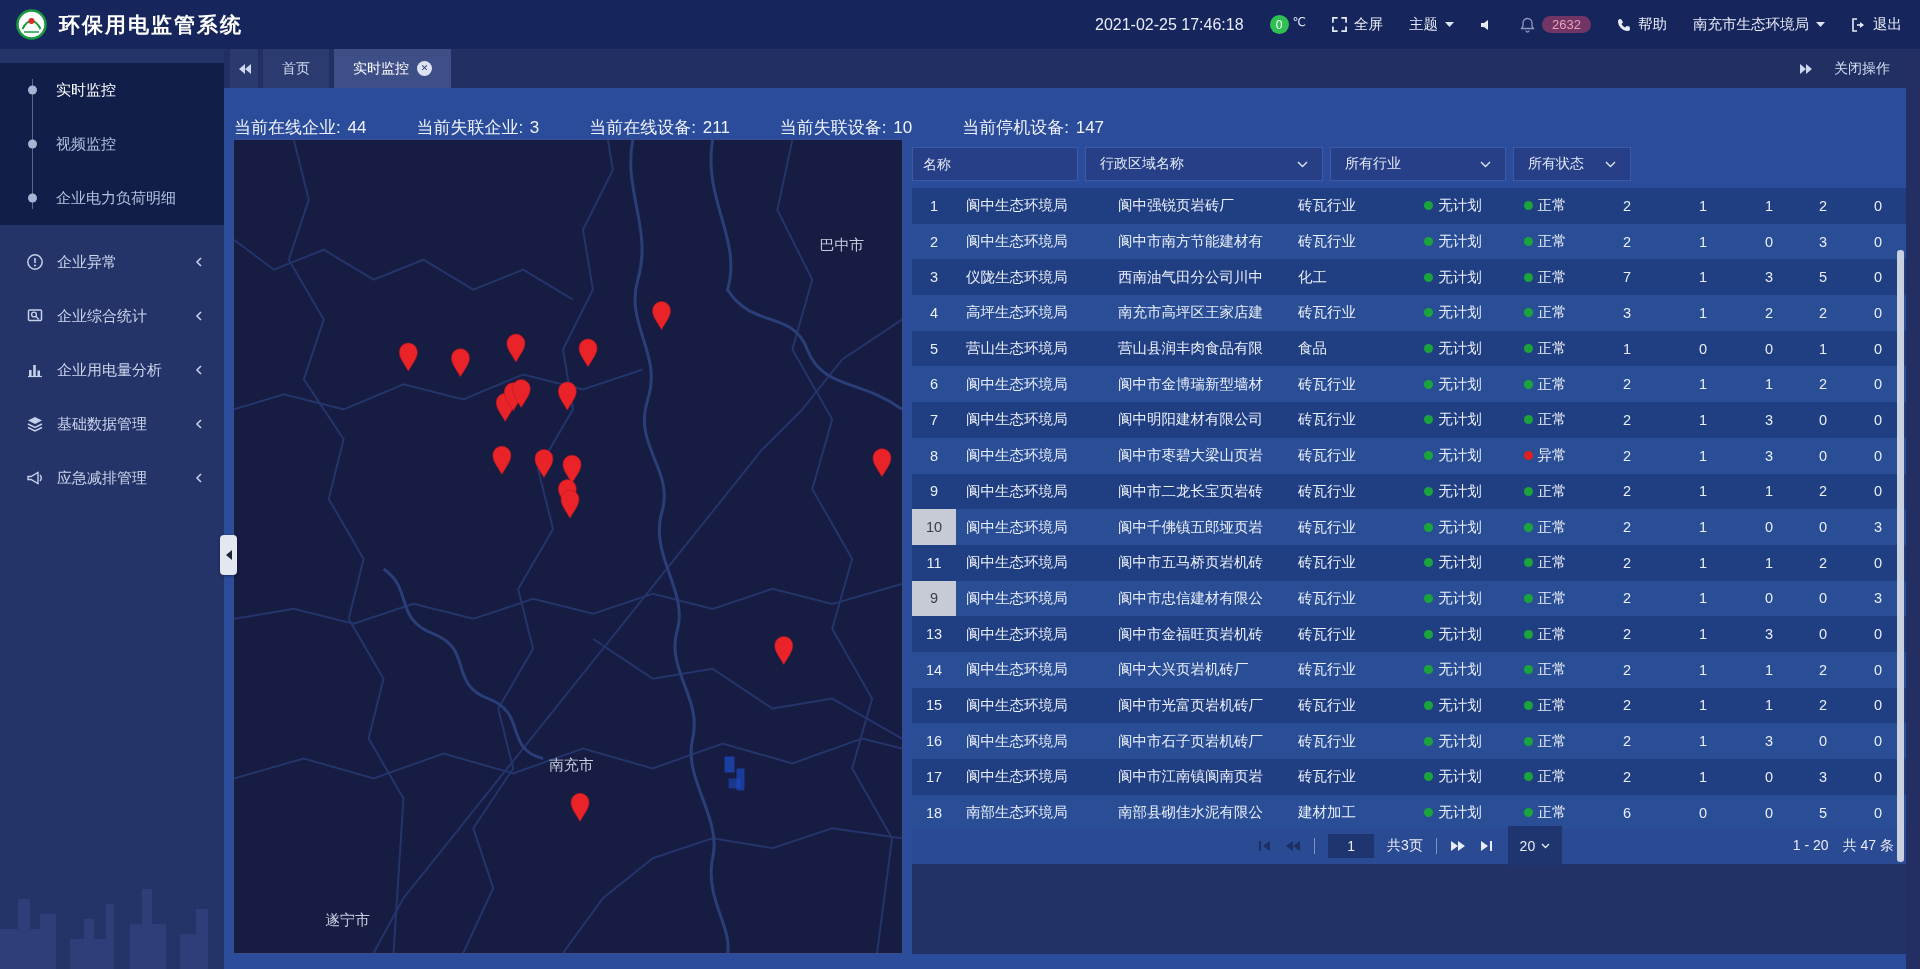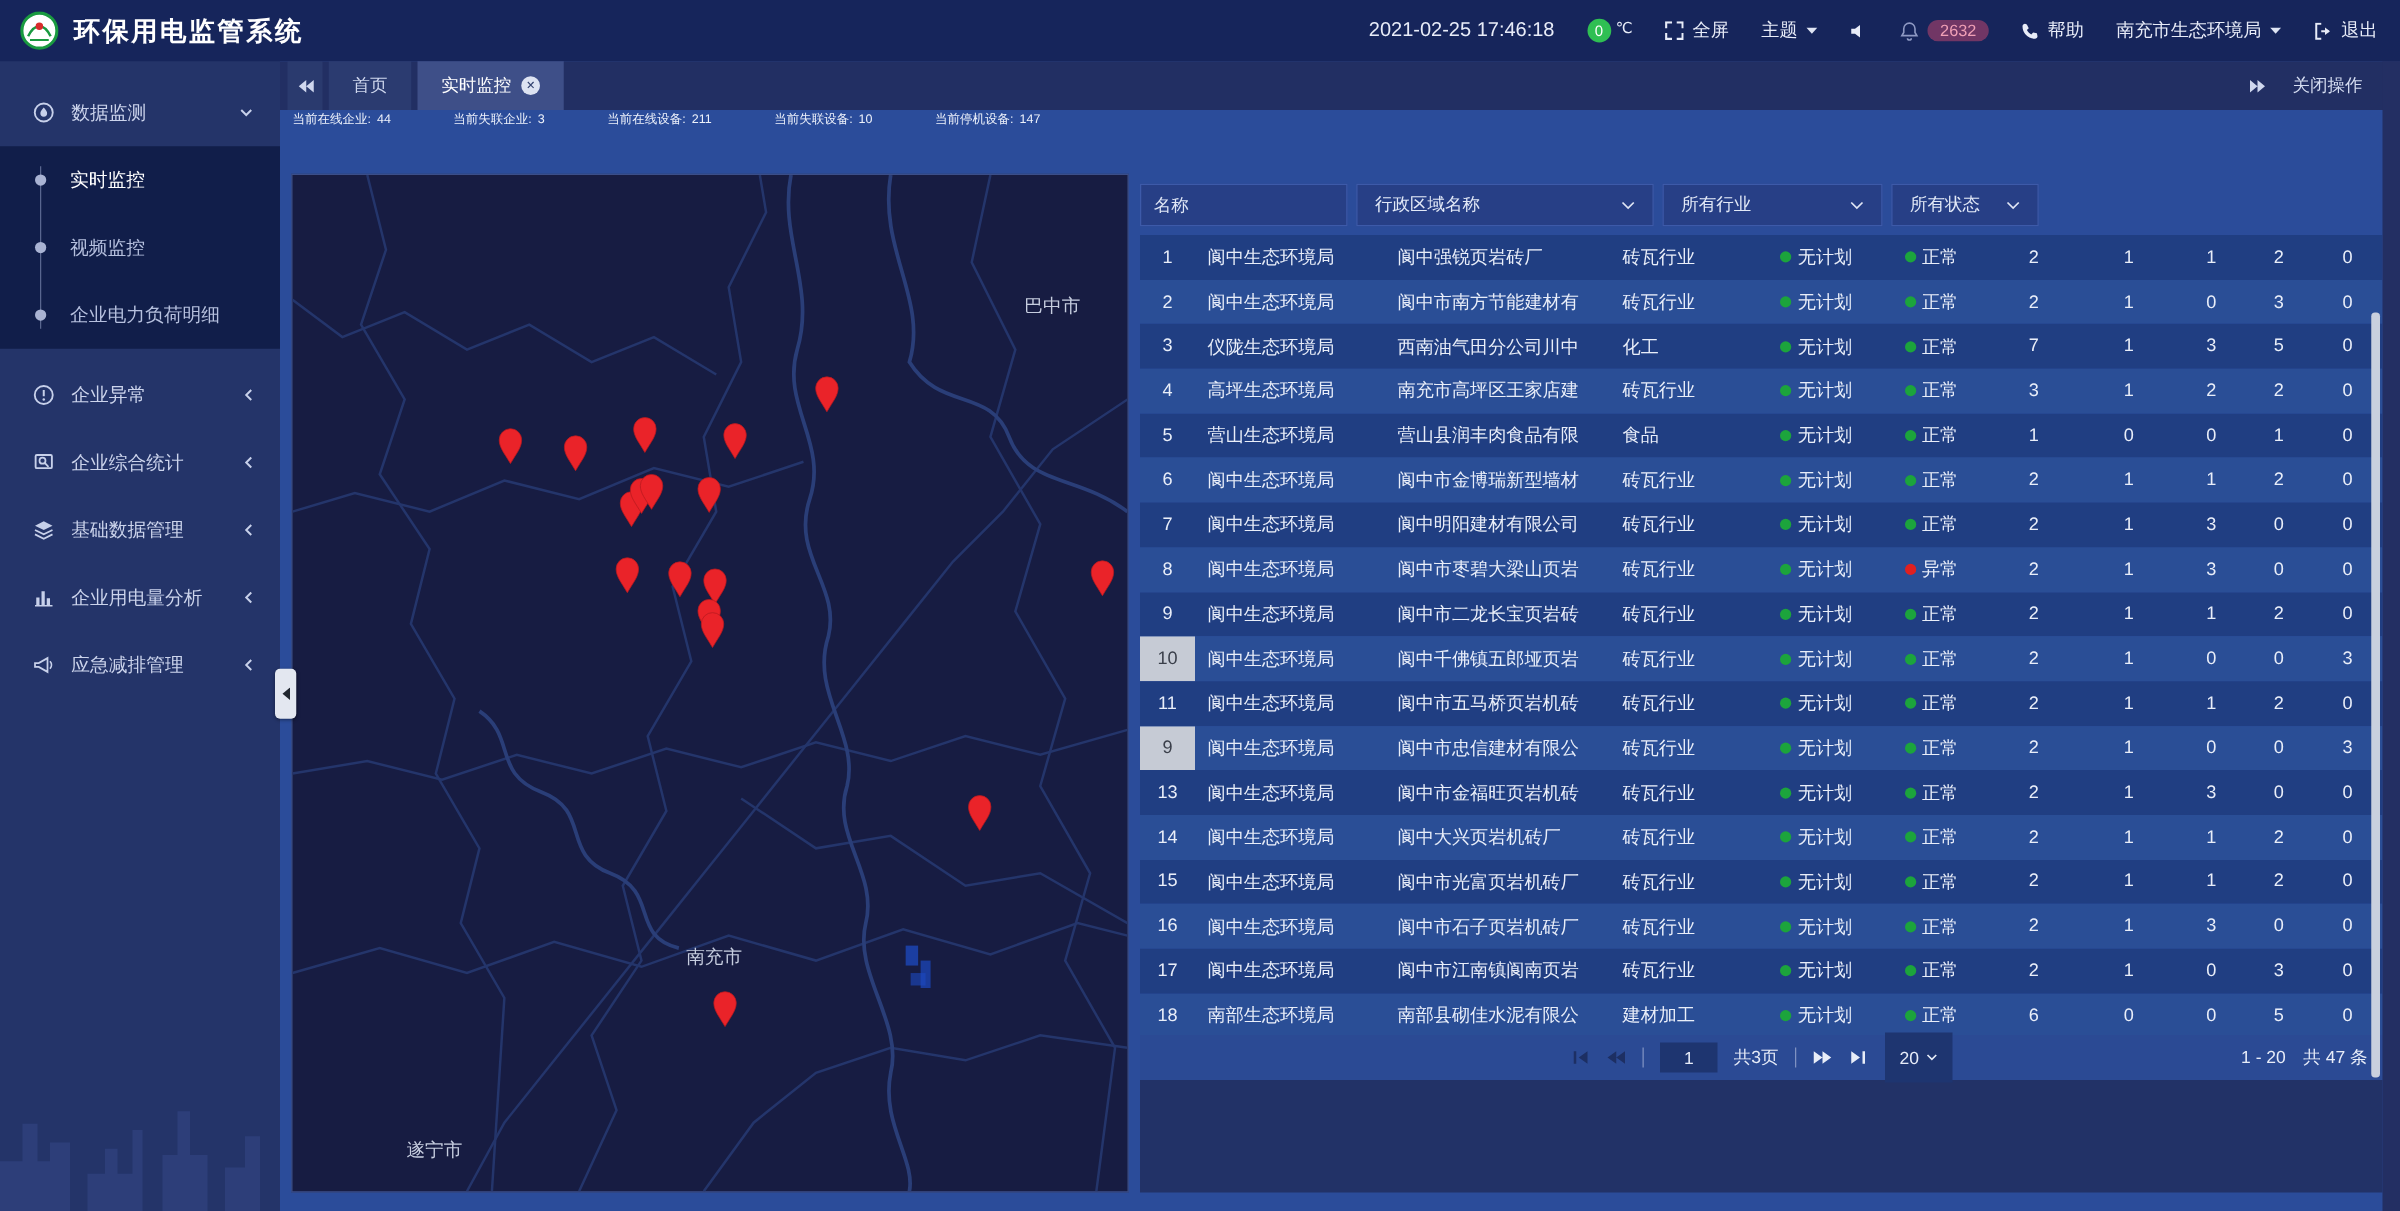--- a/index.html
+++ b/index.html
@@ -33,21 +33,21 @@
   .content{flex:1;display:flex;flex-direction:column;background:#2b4c9a;min-width:0}
   
   .tabbar{height:39px;background:#222f63;display:flex;align-items:stretch;flex:none}
   .tab-nav{width:28px;display:flex;align-items:center;justify-content:center;background:#2a3a6e;cursor:pointer;margin-left:6px}
   .tab{display:flex;align-items:center;justify-content:center;padding:0 19px;background:#2b3b70;color:#cfd7ee;font-size:14px;margin-left:5px;cursor:pointer;gap:8px}
   .tab.active{background:#3e4f88;color:#fff}
   .tab-close{width:15px;height:15px;border-radius:50%;background:#dde3f2;color:#30406e;font-size:9px;display:flex;align-items:center;justify-content:center;line-height:1}
   .tabbar-right{margin-left:auto;display:flex;align-items:center;gap:20px;padding-right:30px;color:#d6def2;font-size:14px}
 
   
-  .stats-bar{height:51px;display:flex;align-items:flex-start;gap:50px;padding-left:10px;color:#eef2fb;font-size:10px;flex:none}
+  .stats-bar{height:51px;display:flex;align-items:flex-end;gap:50px;padding-left:10px;color:#eef2fb;font-size:17px;flex:none}
   .stat{white-space:nowrap}
   .stat-value{margin-left:2px}
 
   
   .panels{flex:1;display:flex;padding:0 0 15px 9px;gap:9px;min-height:0}
   .map-panel{width:670px;flex:none;position:relative;background:#171c42;border:1px solid rgba(96,128,208,.5);box-sizing:border-box}
   .map-svg{position:absolute;left:0;top:0;width:100%;height:100%}
   .collapse-handle{position:absolute;left:220px;top:486px;width:17px;height:40px;background:#e3e7f0;border-radius:4px;display:flex;align-items:center;justify-content:center;z-index:6;cursor:pointer;box-shadow:0 1px 3px rgba(0,0,0,.4)}
 
   .table-panel{flex:1;display:flex;flex-direction:column;min-width:0;margin-right:14px}
@@ -151,30 +151,20 @@
             <path d="M6 7h6" stroke="#e8ecf8" stroke-width="1.6"></path>
           </svg>
         <span>退出</span>
       </span>
     </div>
   </header>
 
   <div class="main">
 
     <aside class="sidebar">
-      <div class="menu-item">
-        <svg width="18" height="18" viewBox="0 0 18 18">
-            <circle cx="9" cy="9" r="7.2" fill="none" stroke="#c7d0ea" stroke-width="1.5"></circle>
-            <path d="M9 5c1.8 2 2.7 3.2 2.7 4.6a2.7 2.7 0 1 1-5.4 0C6.3 8.2 7.2 7 9 5z" fill="#c7d0ea"></path>
-          </svg>
-        <span>数据监测</span>
-        <svg class="chev" width="10" height="7" viewBox="0 0 10 7">
-            <path d="M1 1l4 4 4-4" stroke="#c7d0ea" stroke-width="1.6" fill="none"></path>
-          </svg>
-      </div>
       <div class="submenu">
         <div class="submenu-item active">
             <span>实时监控</span>
           </div>
         <div class="submenu-item">
             <span>视频监控</span>
           </div>
         <div class="submenu-item">
             <span>企业电力负荷明细</span>
           </div>
@@ -196,34 +186,34 @@
             <circle cx="8" cy="7.5" r="2.4" fill="none" stroke="#c7d0ea" stroke-width="1.4"></circle>
             <path d="M9.8 9.3l3 3.2" stroke="#c7d0ea" stroke-width="1.4"></path>
           </svg>
         <span>企业综合统计</span>
         <svg class="chev" width="7" height="10" viewBox="0 0 7 10">
             <path d="M6 1L2 5l4 4" stroke="#c7d0ea" stroke-width="1.6" fill="none"></path>
           </svg>
       </div>
       <div class="menu-item">
         <svg width="18" height="18" viewBox="0 0 18 18">
-            <path d="M9 2l7 3.5L9 9 2 5.5z" fill="#c7d0ea"></path>
-            <path d="M2 9l7 3.5L16 9M2 12.5L9 16l7-3.5" fill="none" stroke="#c7d0ea" stroke-width="1.4"></path>
-          </svg>
-        <span>基础数据管理</span>
+            <path d="M3 15V9h2.6v6zM7.2 15V4h2.6v11zM11.4 15V9.5H14V15z" fill="#c7d0ea"></path>
+            <path d="M2 15.5h14" stroke="#c7d0ea" stroke-width="1.2"></path>
+          </svg>
+        <span>企业用电量分析</span>
         <svg class="chev" width="7" height="10" viewBox="0 0 7 10">
             <path d="M6 1L2 5l4 4" stroke="#c7d0ea" stroke-width="1.6" fill="none"></path>
           </svg>
       </div>
       <div class="menu-item">
         <svg width="18" height="18" viewBox="0 0 18 18">
-            <path d="M3 15V9h2.6v6zM7.2 15V4h2.6v11zM11.4 15V9.5H14V15z" fill="#c7d0ea"></path>
-            <path d="M2 15.5h14" stroke="#c7d0ea" stroke-width="1.2"></path>
-          </svg>
-        <span>企业用电量分析</span>
+            <path d="M9 2l7 3.5L9 9 2 5.5z" fill="#c7d0ea"></path>
+            <path d="M2 9l7 3.5L16 9M2 12.5L9 16l7-3.5" fill="none" stroke="#c7d0ea" stroke-width="1.4"></path>
+          </svg>
+        <span>基础数据管理</span>
         <svg class="chev" width="7" height="10" viewBox="0 0 7 10">
             <path d="M6 1L2 5l4 4" stroke="#c7d0ea" stroke-width="1.6" fill="none"></path>
           </svg>
       </div>
       <div class="menu-item">
         <svg width="18" height="18" viewBox="0 0 18 18">
             <path d="M2 7.5h3l7-4v11l-7-4H2z" fill="none" stroke="#c7d0ea" stroke-width="1.4"></path>
             <path d="M14 6a4.5 4.5 0 0 1 0 6" fill="none" stroke="#c7d0ea" stroke-width="1.4"></path>
           </svg>
         <span>应急减排管理</span>

